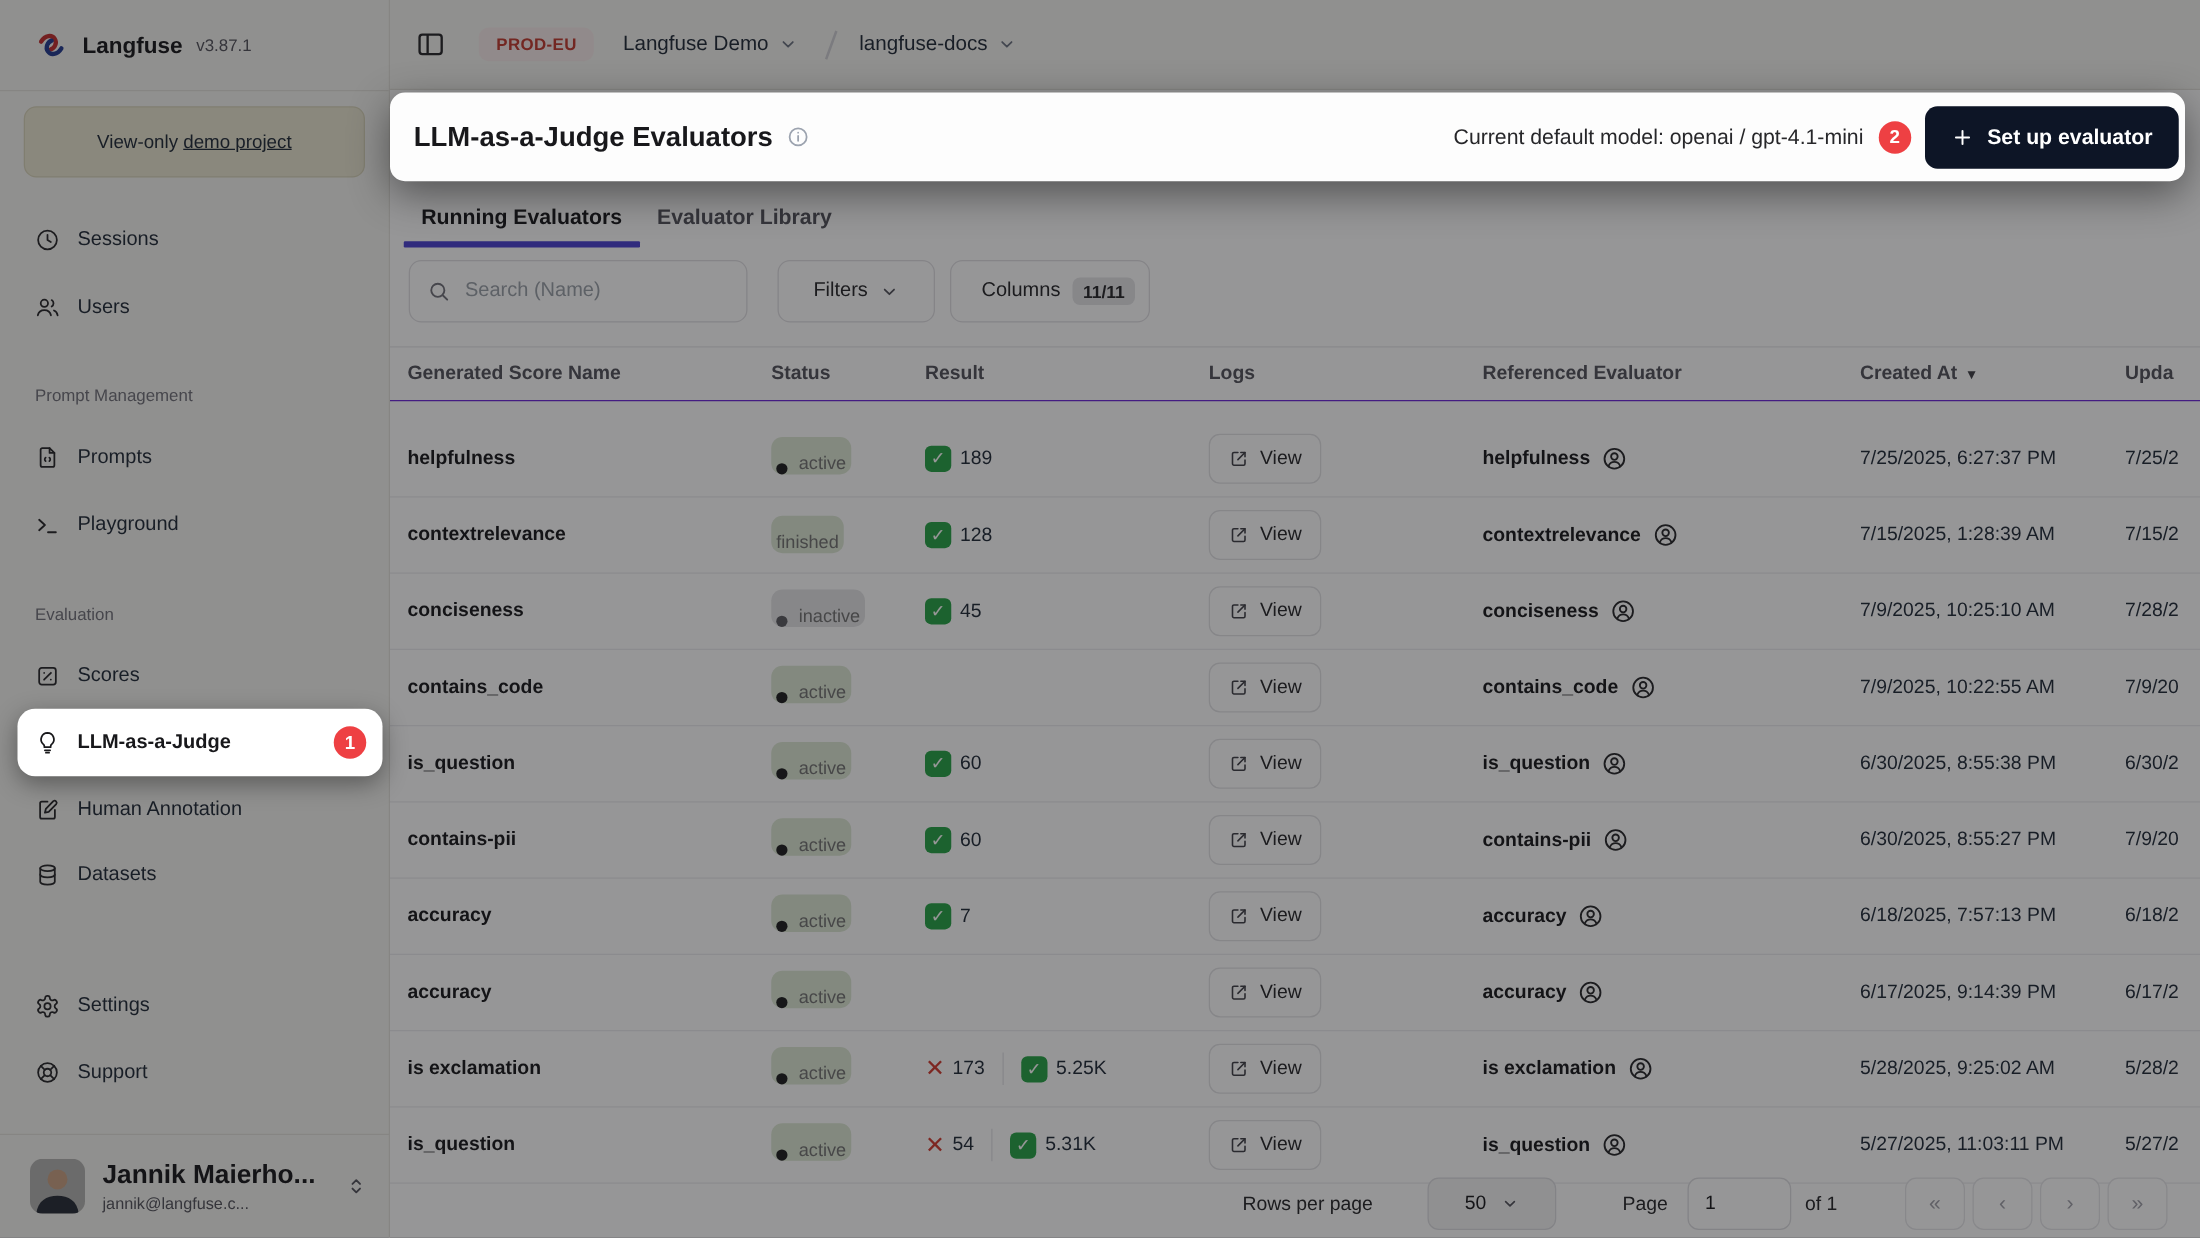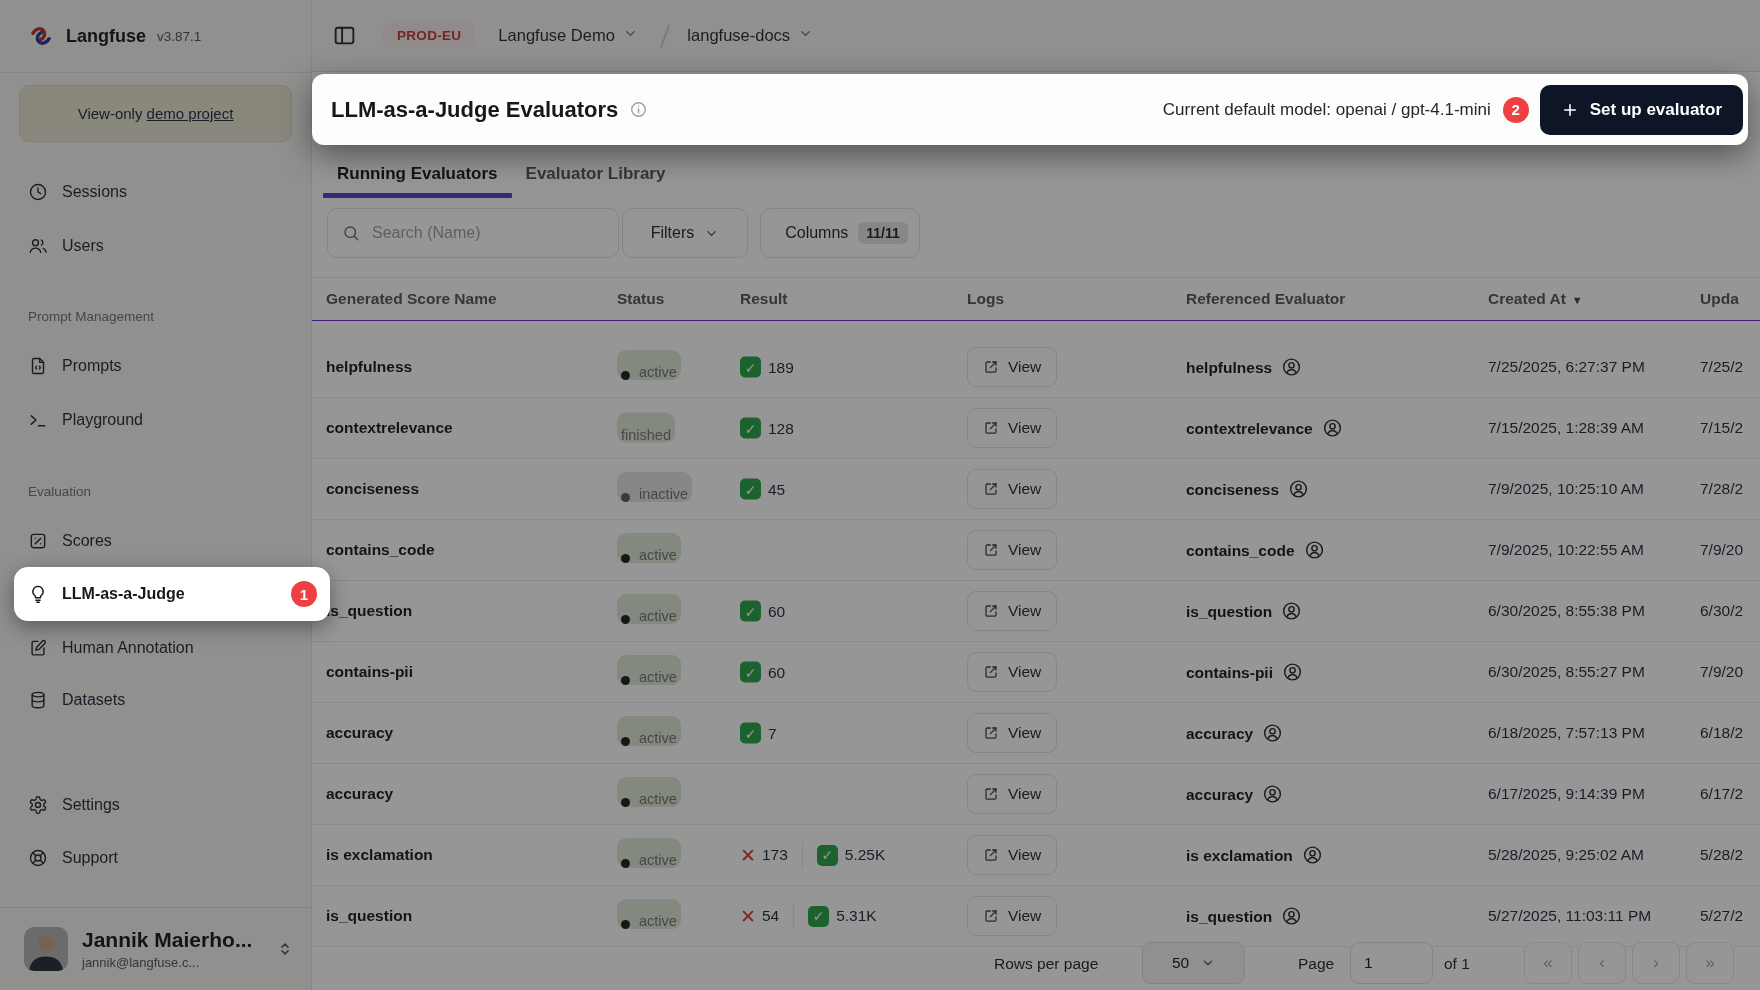--- a/index.html
+++ b/index.html
@@ -26,33 +26,33 @@
   .user-name{font-size:21px;font-weight:700;color:#18181b;white-space:nowrap;}
   .user-email{font-size:13px;color:#52525b;margin-top:3px;white-space:nowrap;}
   .user-caret{margin-left:auto;color:#52525b;}
 
   
   .topbar{position:absolute;left:312px;top:0;width:1448px;height:72px;background:#f5f4f0;border-bottom:1px solid #e2e1dc;
           box-sizing:border-box;display:flex;align-items:center;}
   .panel-btn{margin-left:20px;color:#27272a;cursor:pointer;}
   .env-badge{margin-left:26px;background:#f7eaea;color:#c0392f;font-size:13.5px;font-weight:700;letter-spacing:.3px;
              padding:6px 14px;border-radius:8px;}
-  .crumb{display:flex;margin-left:23px;font-size:16.5px;font-weight:500;color:#1f2937;cursor:pointer;gap:8px;}
+  .crumb{display:flex;align-items:center;margin-left:23px;font-size:16.5px;font-weight:500;color:#1f2937;cursor:pointer;gap:8px;}
   .crumb .chev{color:#6b7280;}
   .crumb-slash{width:1.5px;height:24px;background:#cfcfd4;transform:rotate(20deg);margin:0 22px 0 26px;}
 
   
   .main{position:absolute;left:312px;top:72px;width:1448px;height:918px;background:#ffffff;overflow:hidden;}
   .tabs{position:absolute;left:11px;top:78px;height:48px;display:flex;}
   .tab{padding:0 14px;display:flex;align-items:center;font-size:17px;font-weight:600;color:#52525b;position:relative;cursor:pointer;}
   .tab.active{color:#18181b;}
   .tab.active::after{content:"";position:absolute;left:0;right:0;bottom:0;height:5px;background:#4a41d1;border-radius:1px;}
 
   .toolbar{position:absolute;left:0;top:136px;height:50px;width:100%;}
-  .search-box{position:absolute;left:15px;top:0;width:292px;height:50px;border:1px solid #e0dfe3;border-radius:10px;box-sizing:border-box;
+  .search-box{position:absolute;left:15px;top:0;width:271px;height:50px;border:1px solid #e0dfe3;border-radius:10px;box-sizing:border-box;
               display:flex;align-items:center;padding-left:14px;gap:10px;background:#fff;}
   .search-box input{border:none;outline:none;font-size:16px;color:#18181b;background:transparent;width:200px;
                     font-family:"Liberation Sans","DejaVu Sans",sans-serif;}
   .search-box input::placeholder{color:#9aa0a8;}
   .tool-btn{position:absolute;top:0;height:50px;border:1px solid #e0dfe3;border-radius:10px;box-sizing:border-box;background:#fff;
             display:flex;align-items:center;justify-content:center;gap:10px;font-size:16px;font-weight:500;color:#27272a;cursor:pointer;}
   .btn-filters{left:310px;width:126px;}
   .btn-columns{left:448px;width:160px;padding-left:13px;}
   .count-chip{background:#e4e4e7;border-radius:6px;padding:3px 8px;font-size:14px;font-weight:600;color:#27272a;}
 
@@ -101,21 +101,21 @@
               box-shadow:0 10px 32px rgba(0,0,0,.45);display:flex;align-items:center;box-sizing:border-box;}
   .page-title{font-size:22px;font-weight:700;color:#18181b;margin-left:19px;white-space:nowrap;}
   .info-ic{margin-left:11px;color:#9ca3af;cursor:pointer;}
   .model-note{margin-left:auto;font-size:17px;color:#27272a;white-space:nowrap;}
   .step-badge{width:26px;height:26px;border-radius:50%;background:#ee4043;color:#fff;font-size:15px;font-weight:700;
               display:flex;align-items:center;justify-content:center;flex:0 0 auto;}
   .badge-2{margin:0 11px 0 12px;}
   .setup-btn{height:50px;margin-right:5px;padding:0 21px;border:none;border-radius:10px;background:#0d1526;color:#fff;
              display:flex;align-items:center;gap:11px;font-size:17px;font-weight:600;cursor:pointer;
              font-family:"Liberation Sans","DejaVu Sans",sans-serif;white-space:nowrap;}
-  .active-item{position:absolute;left:14px;top:567px;width:316px;height:54px;background:#ffffff;border-radius:14px;z-index:50;
+  .active-item{position:absolute;left:14px;top:567px;width:292px;height:54px;background:#ffffff;border-radius:14px;z-index:50;
                box-shadow:0 6px 20px rgba(0,0,0,.38);display:flex;align-items:center;cursor:pointer;box-sizing:border-box;padding-left:14px;}
   .active-item .lbl{margin-left:14px;font-size:16px;font-weight:600;color:#18181b;}
   .active-item .step-badge{margin-left:auto;margin-right:13px;}
 </style>
 </head>
 <body>
 
 <div class="screen">
 
   <aside class="sidebar">

